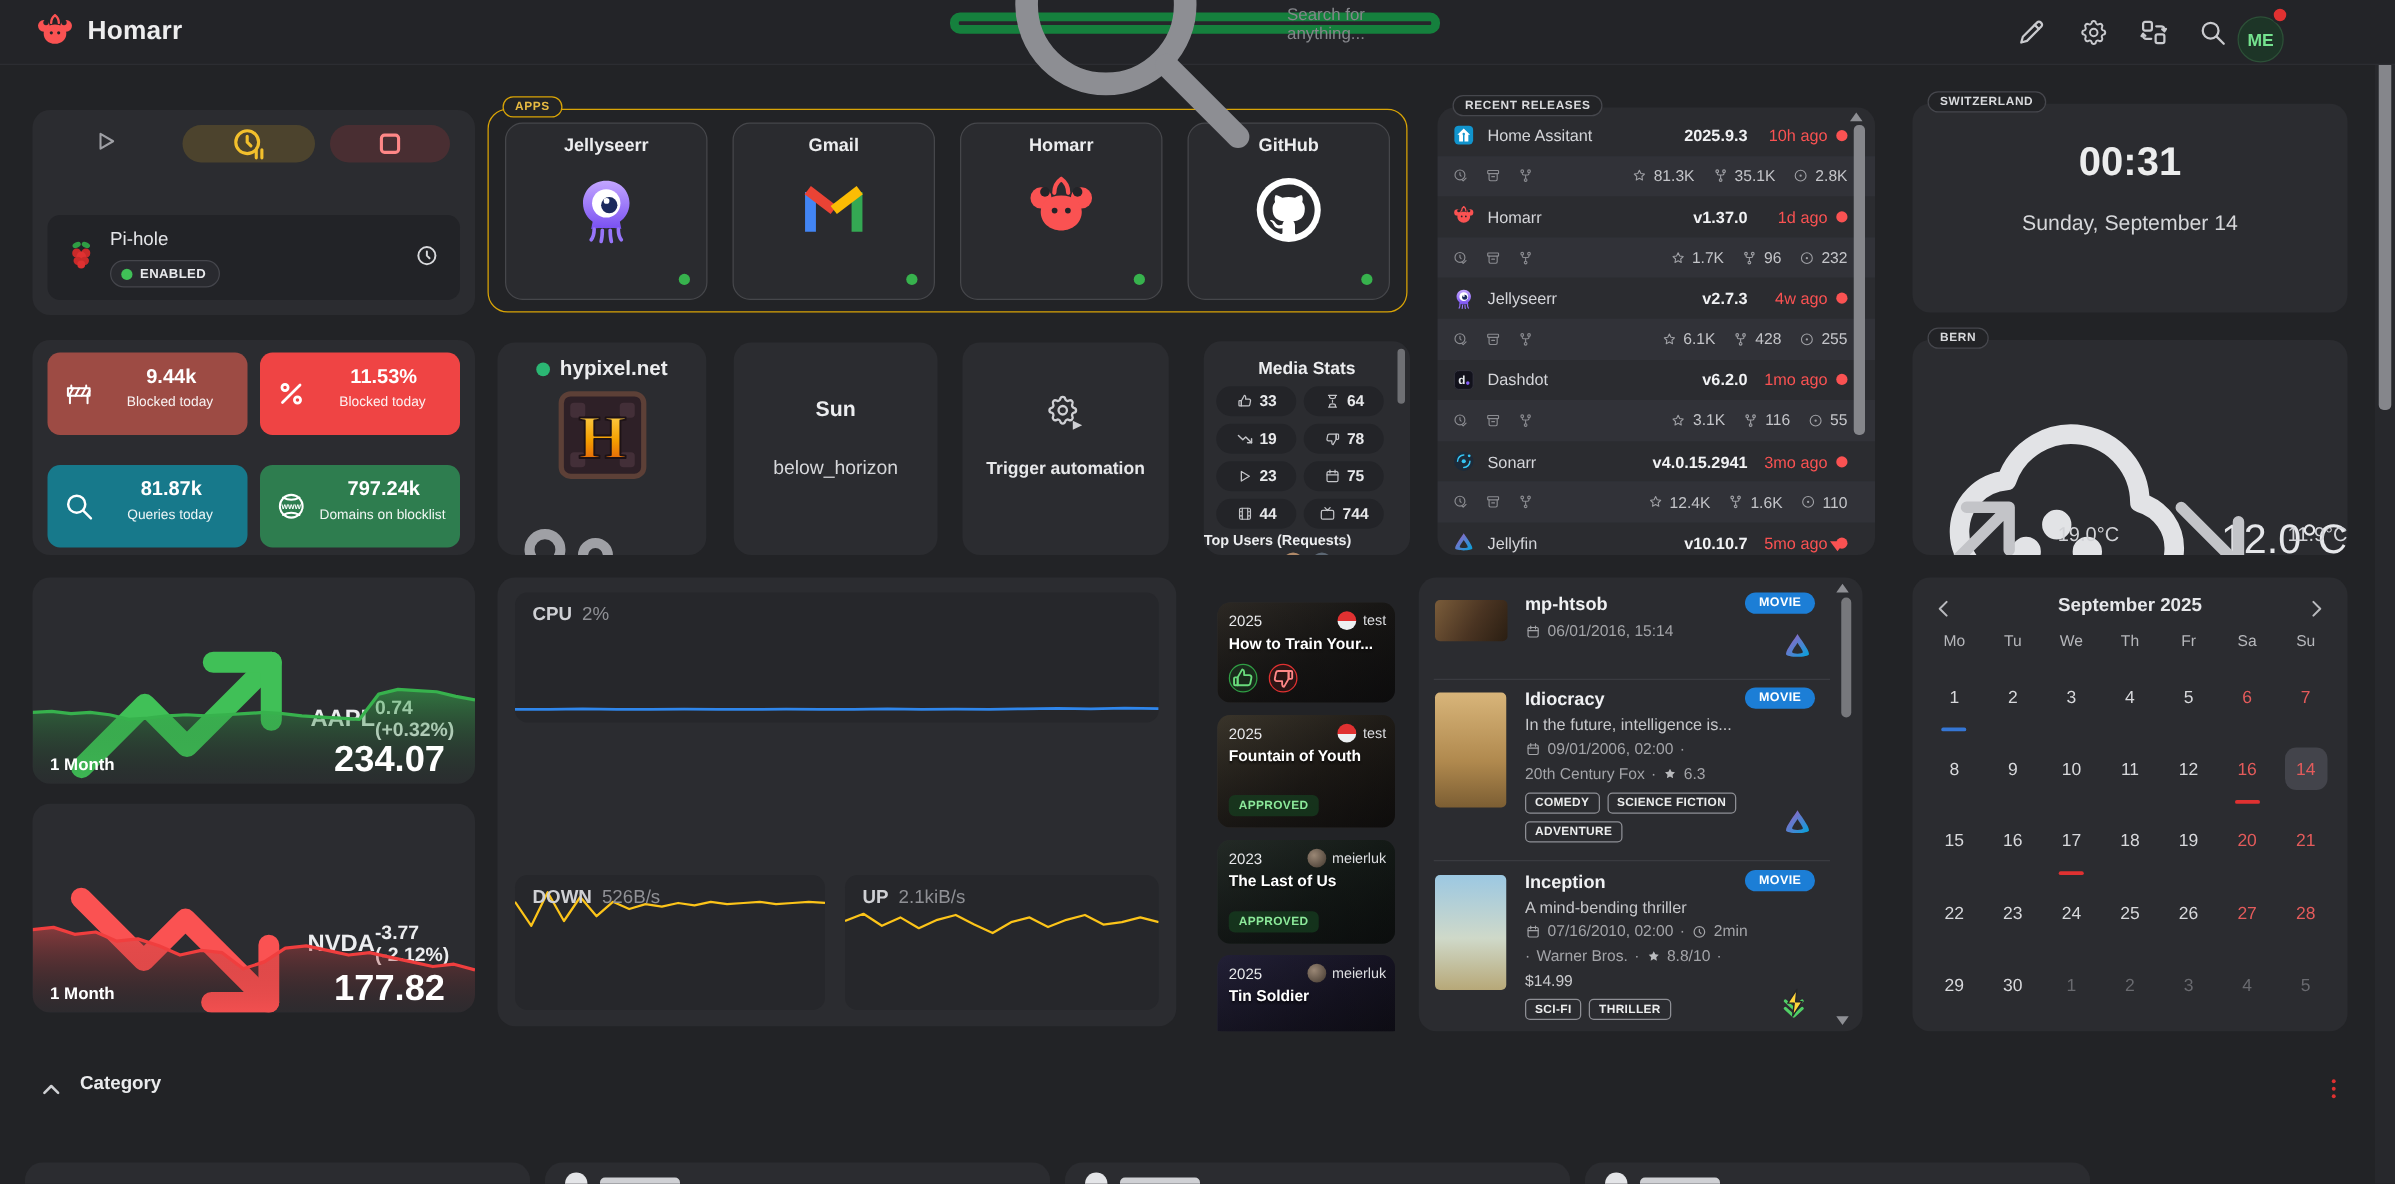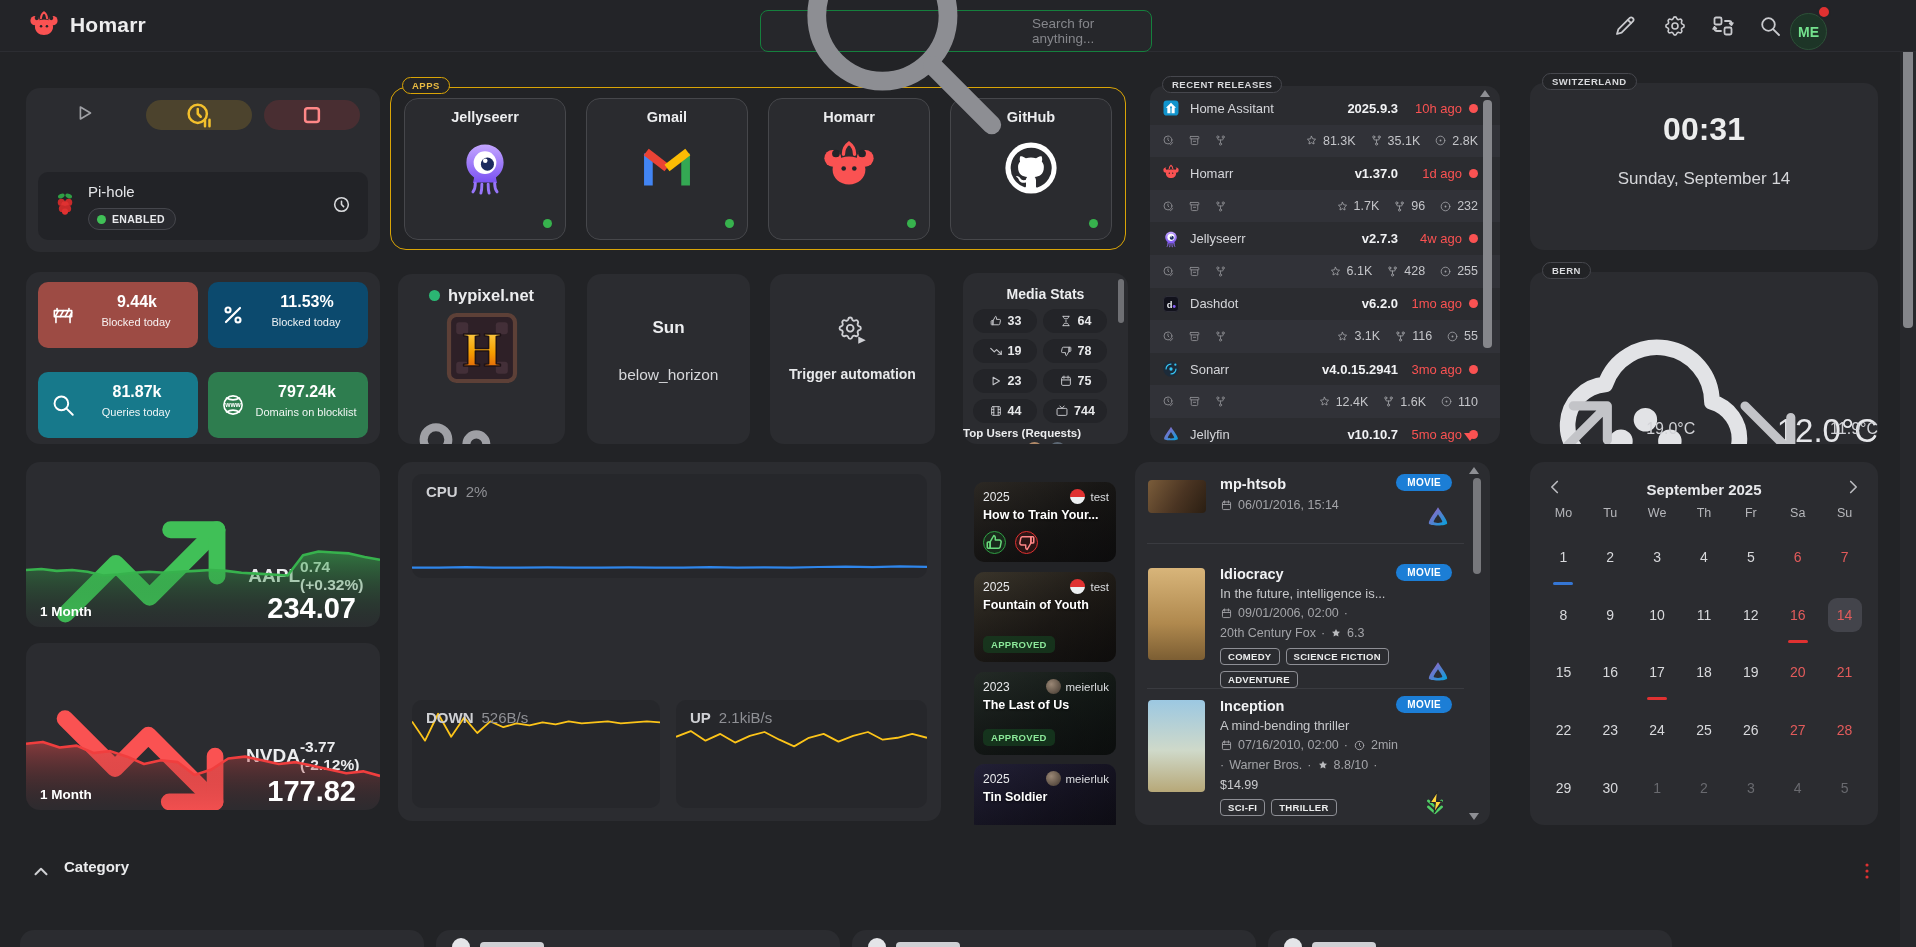--- a/index.html
+++ b/index.html
@@ -3,21 +3,21 @@
 <meta charset="utf-8">
 <style>
 *{box-sizing:border-box;margin:0;padding:0}
 body{width:1916px;height:947px;background:#222326;overflow:hidden;font-family:"Liberation Sans",sans-serif;color:#dcdde1;position:relative}
 svg{display:block}
 
 .topbar{position:absolute;left:0;top:0;right:0;height:52px;background:#232428;border-bottom:1px solid #2c2d32;z-index:5}
 .logo{position:absolute;left:28px;top:10px;width:32px;height:32px}
 .logo svg{width:100%;height:100%}
 .apptitle{position:absolute;left:70px;top:13px;font-size:21px;font-weight:bold;color:#ededee;letter-spacing:.2px}
-.searchbar{position:absolute;left:760px;top:10px;width:392px;height:42px;background:#26272b;border:1px solid #15803d;border-radius:8px;display:flex;align-items:center;padding:0 12px;gap:9px;color:#8d8e93;cursor:text}
+.searchbar{position:absolute;left:760px;top:10px;width:392px;height:17px;background:#26272b;border:7px solid #15803d;border-radius:8px;display:flex;align-items:center;padding:0 12px;gap:9px;color:#8d8e93;cursor:text}
 .searchbar svg{width:16px;height:16px}
 .sph{font-size:13.5px;color:#85868b}
 .hicon{position:absolute;top:14px;width:24px;height:24px;color:#c9cace;cursor:pointer}
 .hicon svg{width:100%;height:100%}
 #hi-edit{left:1613px}#hi-settings{left:1663px}#hi-switch{left:1711px}#hi-search{left:1758px}
 .avatar{position:absolute;left:1790px;top:13px;width:37px;height:37px;border-radius:50%;background:#1d3527;color:#74e28e;font-weight:bold;font-size:14px;display:flex;align-items:center;justify-content:center;border:1px solid #2d5038;cursor:pointer}
 .avdot{position:absolute;left:1817px;top:5px;width:14px;height:14px;border-radius:50%;background:#e03131;border:2px solid #232428;z-index:6}
 
 .widget{position:absolute}
 .card{position:absolute;inset:0;background:#2b2c30;border-radius:14px;overflow:hidden}
@@ -153,21 +153,21 @@
 .mtitle{position:absolute;left:73px;font-weight:bold;font-size:14.5px;color:#f0f1f3}
 .mdesc{position:absolute;left:73px;font-size:13px;color:#c6c7ca}
 .mmeta{position:absolute;left:73px;font-size:12.5px;color:#a3a4a8;display:flex;align-items:center;gap:5px}
 .mmeta svg{width:13px;height:13px}
 .mtags{position:absolute;left:73px;display:flex;gap:6px}
 .mtag{border:1.2px solid #8e8f95;border-radius:4px;padding:2px 7px;font-size:9.5px;font-weight:bold;color:#eceded;letter-spacing:.3px;white-space:nowrap}
 .mbadge{position:absolute;right:12px;background:#1c7ed6;color:#fff;font-weight:bold;font-size:10px;border-radius:11px;padding:3px 11px;letter-spacing:.3px}
 .msvc{position:absolute;right:14px;width:24px;height:26px}
 .msvc svg{width:100%;height:100%}
 
-.cal-head{position:absolute;top:14px;left:14px;right:14px;display:flex;align-items:flex-end}
+.cal-head{position:absolute;top:14px;left:14px;right:14px;display:flex;align-items:flex-start}
 .cal-title{flex:1;text-align:center;font-weight:bold;font-size:15px;color:#e6e7ea}
 .cal-nav{width:22px;height:22px;color:#b9babe;cursor:pointer}
 .cal-nav svg{width:100%;height:100%}
 .cal-days{position:absolute;left:10px;top:44px;width:328px;display:grid;grid-template-columns:repeat(7,1fr);text-align:center;font-size:12.5px;color:#b6b7bb}
 .cal-grid{position:absolute;left:10px;top:66px;width:328px;bottom:8px;display:grid;grid-template-columns:repeat(7,1fr);grid-template-rows:repeat(5,1fr)}
 .cal-cell{display:flex;align-items:center;justify-content:center;position:relative;font-size:14px;color:#d8d9dc;cursor:pointer}
 .cal-cell.we{color:#e35b5b}
 .cal-cell.dim{color:#696a6f}
 .cal-num{position:relative;width:34px;height:34px;display:flex;align-items:center;justify-content:center;border-radius:9px}
 .cal-cell.sel .cal-num{background:#43444b}
@@ -765,21 +765,21 @@
         <span class="sbicon">
           <svg viewBox="0 0 24 24" fill="none" stroke="currentColor" stroke-width="1.5" stroke-linecap="round" stroke-linejoin="round" style="width:100%;height:100%">
             <rect x="4" y="8" width="16" height="5.5"></rect>
             <path d="M5.5 13.5V19M18.5 13.5V19M6.5 8V6M17.5 8V6"></path>
             <path d="m7.8 8-3 5.5M12.4 8l-3 5.5M17 8l-3 5.5M20 9.8l-2 3.7"></path>
           </svg>
         </span>
         <span class="sbval">9.44k</span>
         <span class="sblabel">Blocked today</span>
       </div>
-      <div class="statbox" style="left: 182px; top: 10px; background: #0c4a6e;">
+      <div class="statbox" style="left: 182px; top: 10px; background: #ef4444;">
         <span class="sbicon">
           <svg viewBox="0 0 24 24" fill="none" stroke="currentColor" stroke-width="2" stroke-linecap="round" stroke-linejoin="round" style="width:100%;height:100%">
             <path d="M5.5 18.5 18.5 5.5"></path>
             <circle cx="7.4" cy="7.4" r="2.3"></circle>
             <circle cx="16.6" cy="16.6" r="2.3"></circle>
           </svg>
         </span>
         <span class="sbval">11.53%</span>
         <span class="sblabel">Blocked today</span>
       </div>
@@ -1171,21 +1171,21 @@
                 <stop offset="0" stop-color="#aa5cc3"></stop>
                 <stop offset="1" stop-color="#00a4dc"></stop>
               </linearGradient>
             </defs>
             <path fill="url(#jfg62)" stroke="none" d="M12 2.2C10 5.8 2.8 14.6 2.8 18.2c0 3 18.4 3 18.4 0C21.2 14.6 14 5.8 12 2.2z"></path>
             <path class="jf-bg" fill="currentColor" stroke="none" d="M12 9.2c-1 1.8-4.3 5.9-4.3 7.6 0 1.5 8.6 1.5 8.6 0 0-1.7-3.3-5.8-4.3-7.6z"></path>
           </svg>
         </span>
       </div>
       <div class="mdivider" style="top:81px"></div>
-      <div class="mitem" style="top:102px;height:130px">
+      <div class="mitem" style="top:88px;height:130px">
         <div class="mposter" style="top:4px;width:57px;height:92px;background:linear-gradient(180deg,#d8b57a,#b0894e 60%,#7c5e33)"></div>
         <div class="mtitle" style="top:2px">Idiocracy</div>
         <div class="mdesc" style="top:22px">In the future, intelligence is...</div>
         <div class="mmeta" style="top:42px">
           <span style="width:13px;height:13px">
             <svg viewBox="0 0 24 24" fill="none" stroke="currentColor" stroke-width="1.7" stroke-linecap="round" stroke-linejoin="round" style="width:100%;height:100%">
               <rect x="4.5" y="5.5" width="15" height="14" rx="2"></rect>
               <path d="M8.5 3.5v4M15.5 3.5v4M4.5 10.2h15"></path>
             </svg>
           </span>

